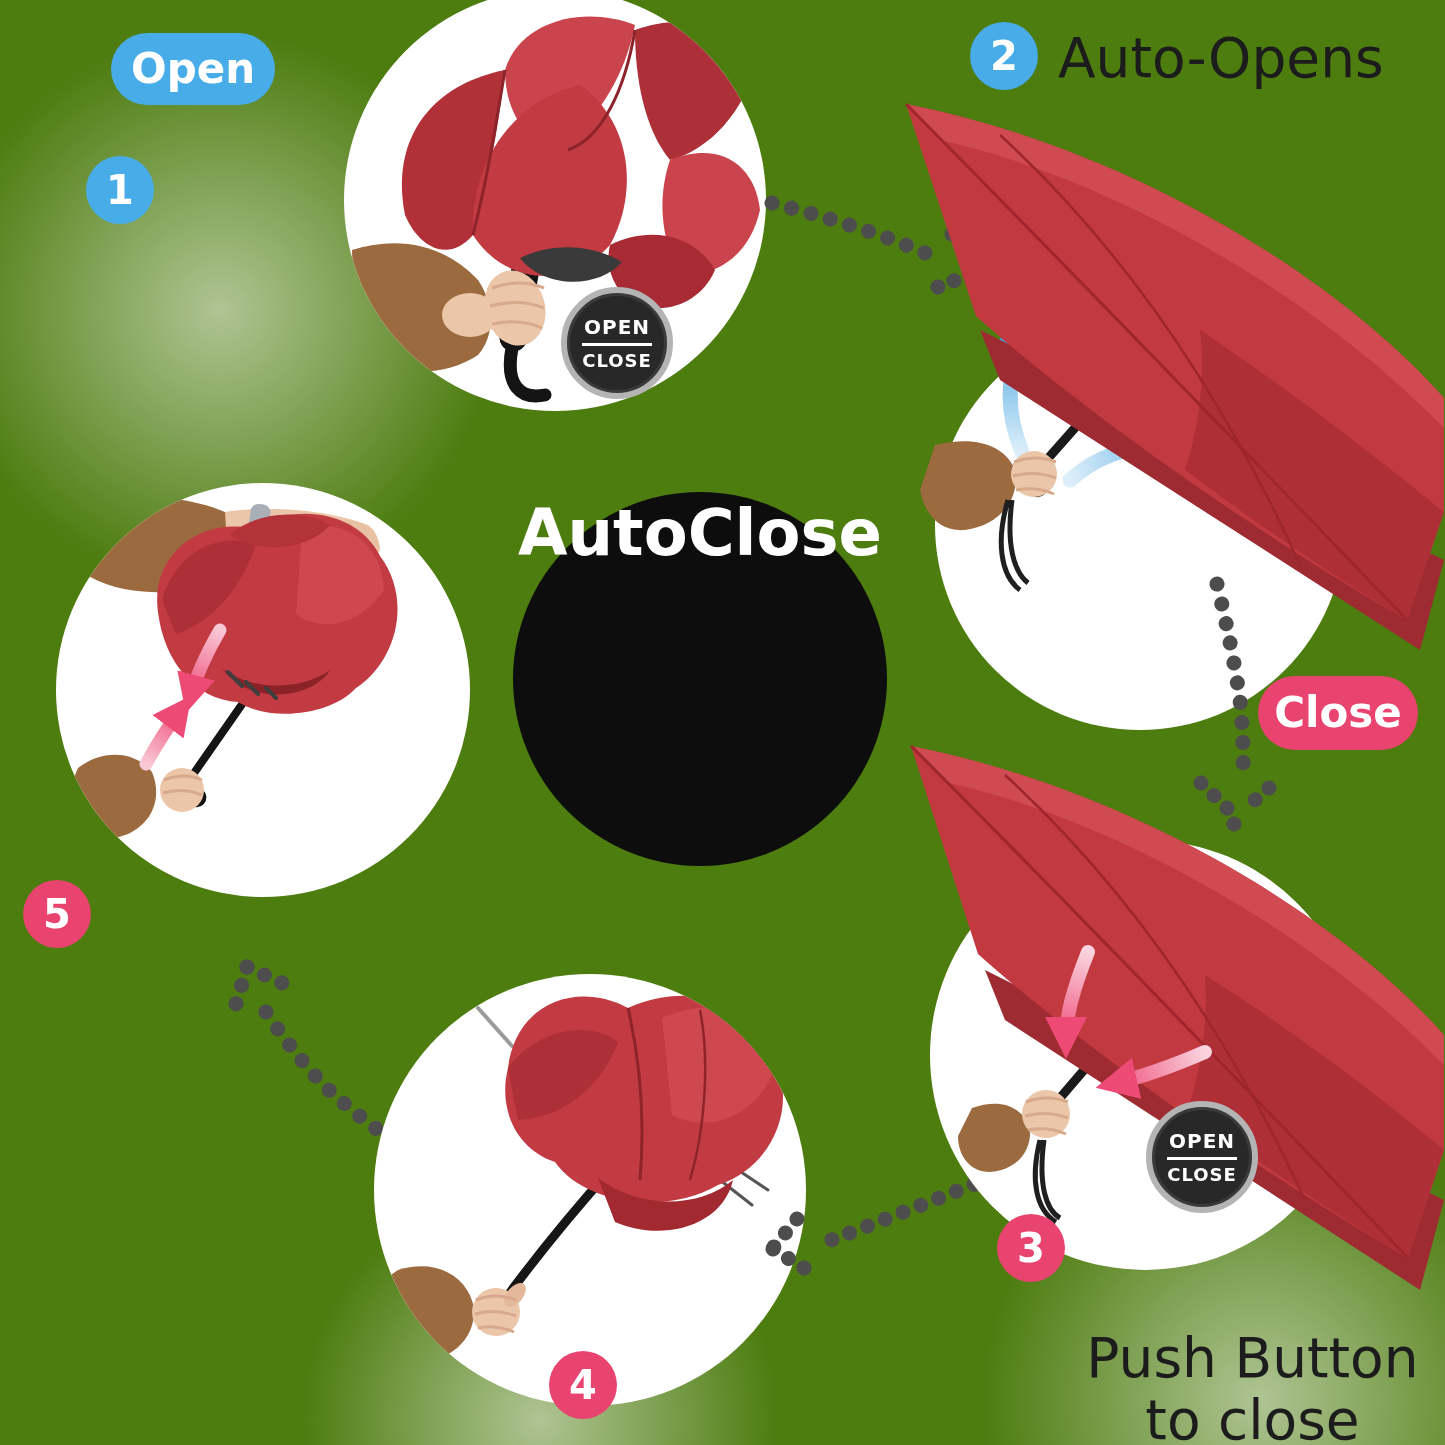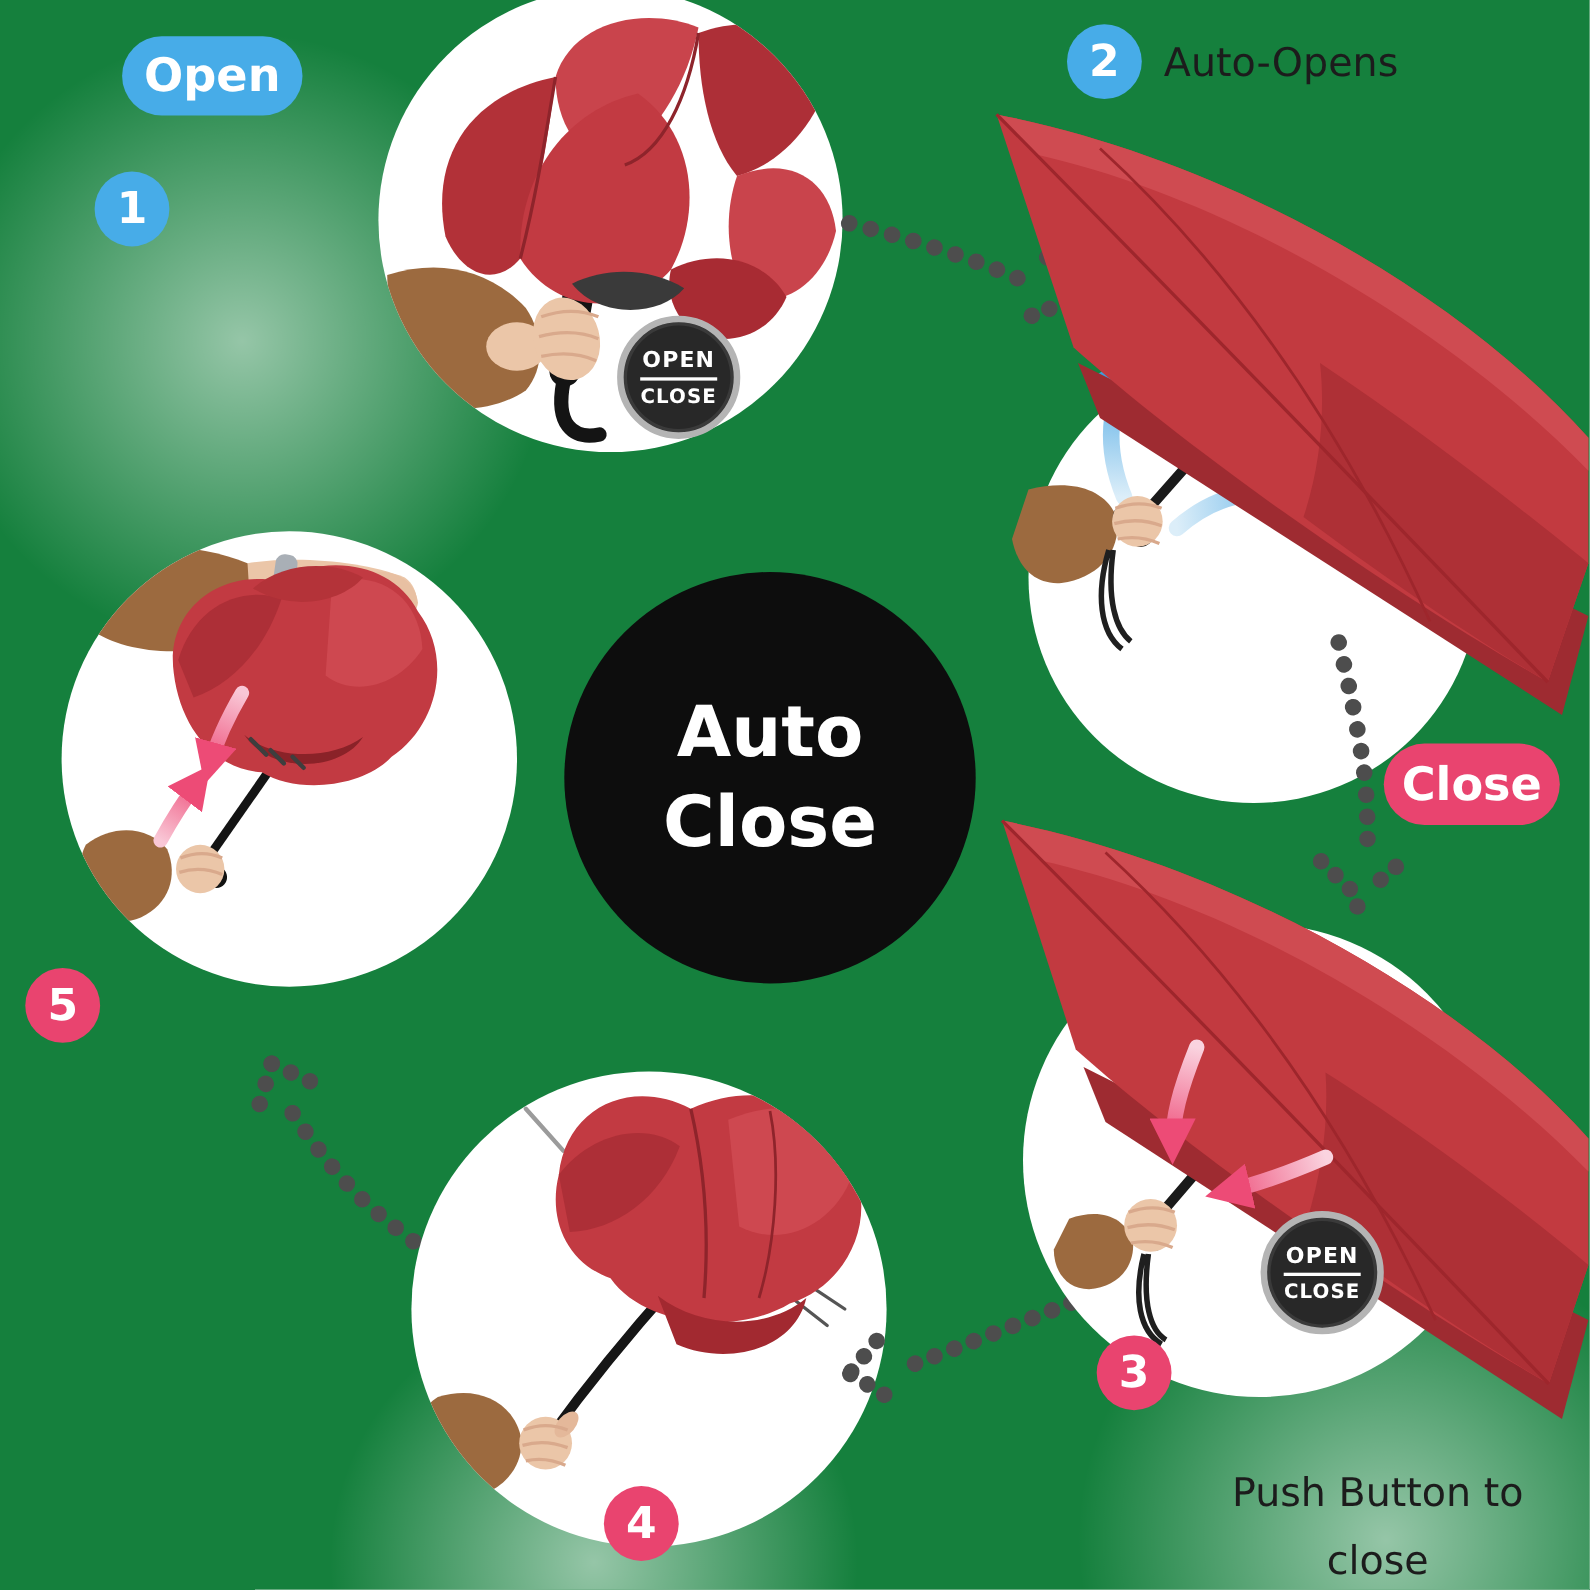--- a/index.html
+++ b/index.html
@@ -1,18 +1,18 @@
 <!DOCTYPE html>
 <html><head>
 <meta charset="utf-8">
 <style>
   html,body{margin:0;padding:0;}
   body{width:1445px;height:1445px;overflow:hidden;background:#F0EFEF;
        font-family:"DejaVu Sans",sans-serif;}
-  .stage{position:relative;width:1445px;height:1445px;background:#15803d;overflow:hidden;}
+  .stage{position:relative;width:1445px;height:1445px;background:#4d7c0f;overflow:hidden;}
   .abs{position:absolute;}
   .glow{position:absolute;border-radius:50%;background:radial-gradient(closest-side,rgba(255,255,255,.55),rgba(255,255,255,0));}
   #glow1{left:-60px;top:30px;width:560px;height:560px;}
   #glow2{left:980px;top:1120px;width:560px;height:560px;}
   #glow3{left:300px;top:1180px;width:480px;height:480px;}
   #art{position:absolute;left:0;top:0;}
 
   
   .pill{position:absolute;color:#fff;font-weight:bold;font-size:42px;text-align:center;}
   #pill-open{left:111px;top:33px;width:164px;height:72px;line-height:72px;border-radius:36px;background:#47ACE8;}
@@ -23,30 +23,30 @@
            font-weight:bold;font-size:40px;line-height:68px;text-align:center;}
   .stepnum.blue{background:#47ACE8;}
   .stepnum.pink{background:#E9446F;}
   #num1{left:86px;top:156px;}
   #num2{left:970px;top:22px;}
   #num3{left:997px;top:1214px;}
   #num4{left:549px;top:1351px;}
   #num5{left:23px;top:880px;}
 
   
-  .steptext{position:absolute;color:#1C1C1C;font-size:36px;line-height:60px;white-space:nowrap;}
+  .steptext{position:absolute;color:#1C1C1C;font-size:55px;line-height:60px;white-space:nowrap;}
   #text1{left:120px;top:150px;width:240px;text-align:center;white-space:normal;}
   #text2{left:1058px;top:28px;}
   #text3{left:1085px;top:1279px;width:335px;text-align:center;white-space:normal;line-height:62px;margin-top:48px;}
   #text4{left:648px;top:1360px;}
   #text5{left:115px;top:887px;}
 
   
-  #center-circle{left:513px;top:520px;width:374px;height:374px;border-radius:50%;
-    background:#0D0D0D;color:#fff;display:flex;flex-direction:column;justify-content:center;
+  #center-circle{left:513px;top:492px;width:374px;height:374px;border-radius:50%;
+    background:#0D0D0D;color:#fff;display:flex;flex-direction:row;justify-content:center;
     text-align:center;font-weight:bold;font-size:64px;line-height:82px;}
 
   
   .pushbadge{position:absolute;width:100px;height:100px;border-radius:50%;
     background:#282828;border:6px solid #B4B4B4;
     display:flex;flex-direction:column;align-items:center;justify-content:center;
     box-shadow:inset 0 0 0 3px #3a3a3a;}
   .pushbadge::before{content:"";position:absolute;left:-12px;top:-4px;width:36px;height:36px;
     background:#A8A8A8;transform:rotate(18deg);z-index:-1;}
   .pushbadge .b-top{color:#fff;font-weight:bold;font-size:20px;letter-spacing:1px;}

